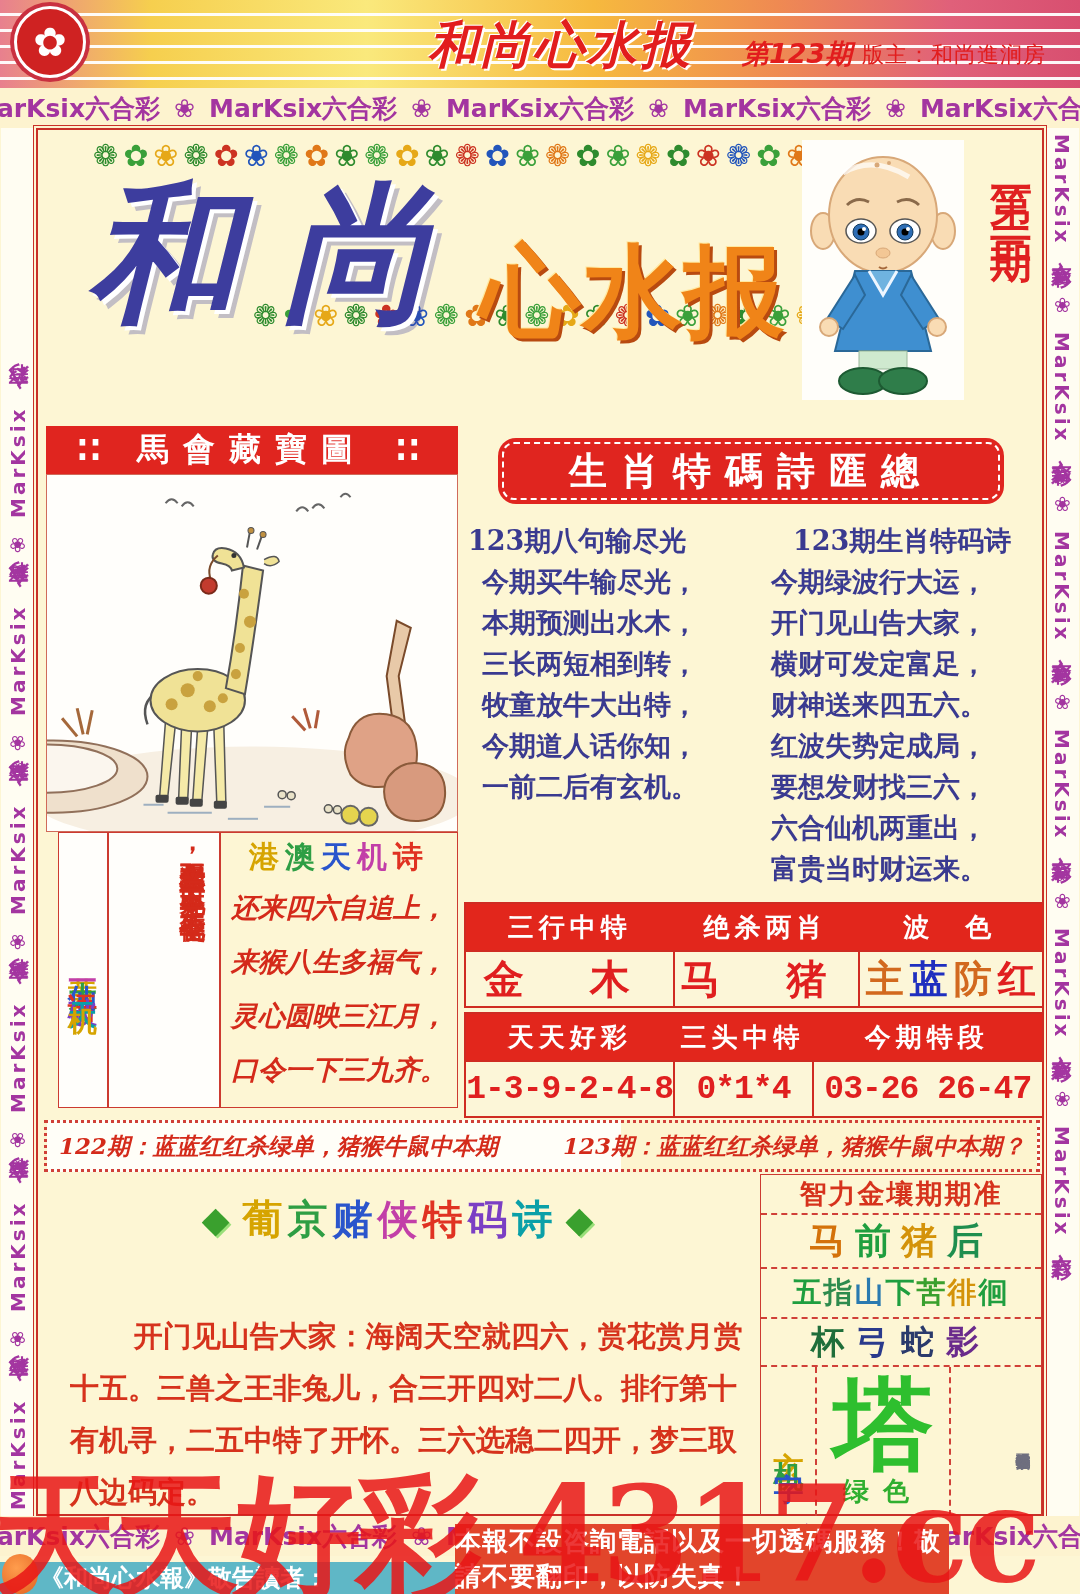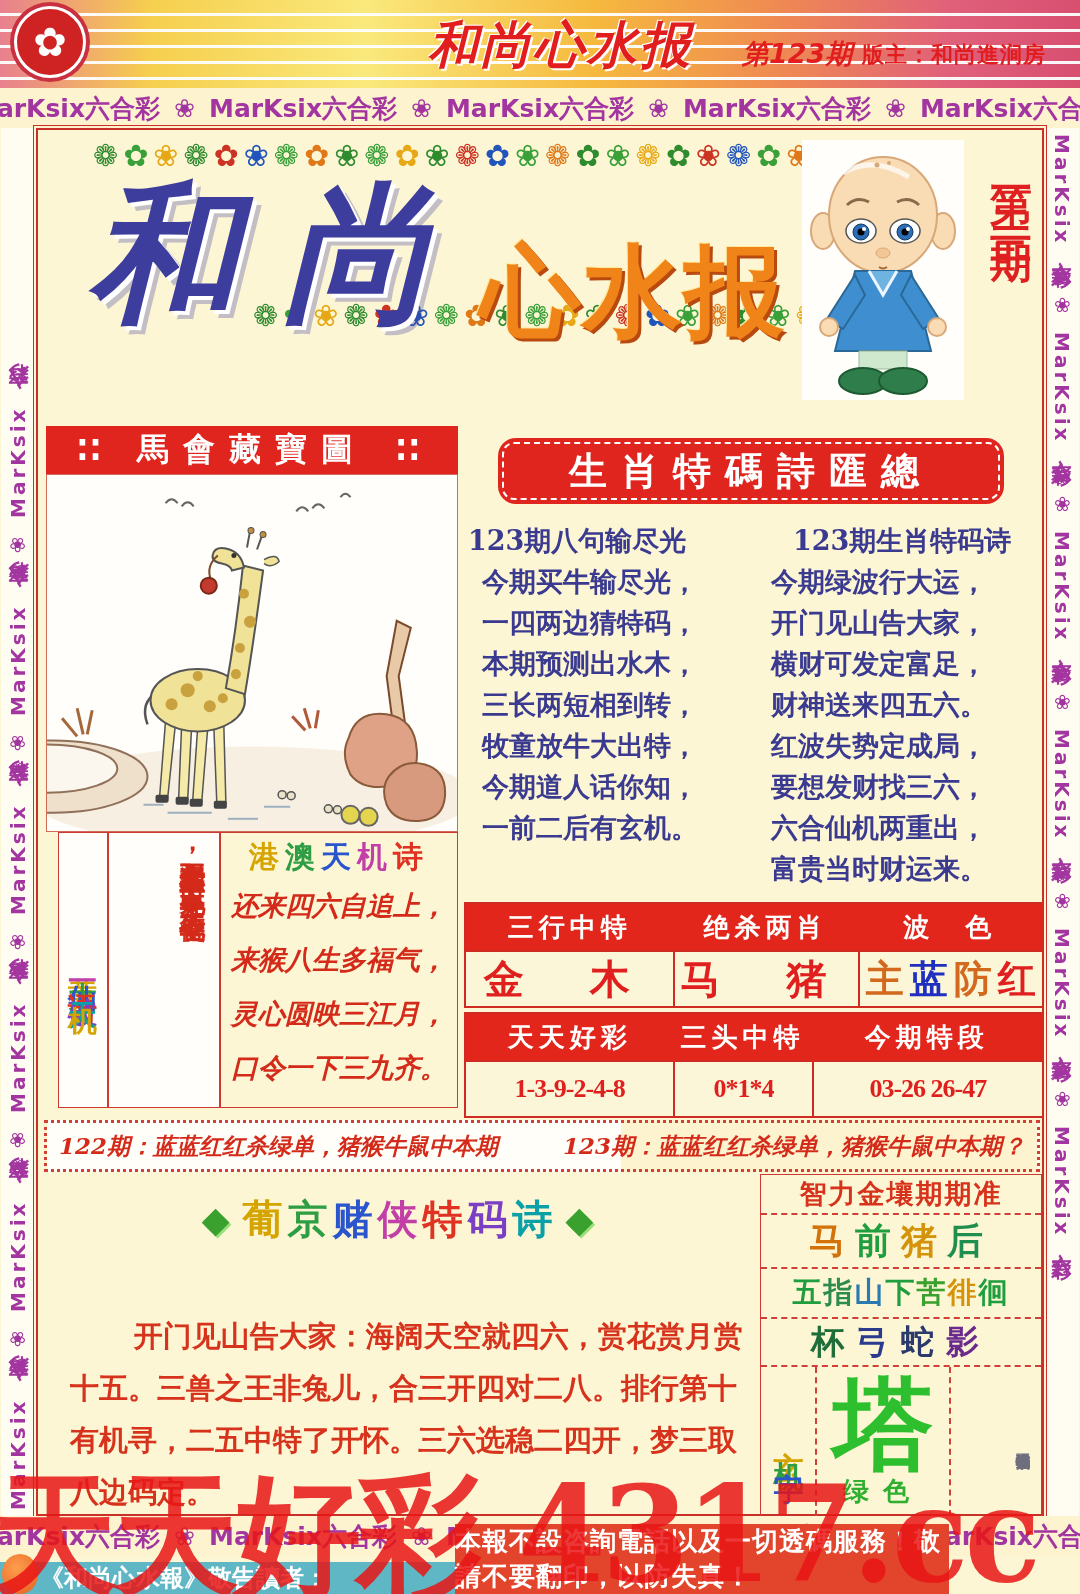--- a/index.html
+++ b/index.html
@@ -10,21 +10,21 @@
   .masthead { position:absolute; left:0; top:0; width:1080px; height:88px;
     background: linear-gradient(90deg,#e8808e 0%,#f6cf4e 14%,#fae97c 34%,#f6b93e 55%,#ef8a52 72%,#e0607a 88%,#d84f70 100%); }
   .masthead .stripes { position:absolute; inset:0;
     background: repeating-linear-gradient(180deg, transparent 0 13px, rgba(255,255,255,.95) 13px 16px); }
   .logo { position:absolute; left:14px; top:6px; width:72px; height:72px; border-radius:50%;
     background:#cf2222; border:3px solid #fff; box-shadow:0 0 0 4px #c93040; z-index:3;
     display:flex; align-items:center; justify-content:center; color:#fff; font-size:40px; }
   .mh-title { position:absolute; left:428px; top:12px; z-index:2; color:#e21d1d; font-family:"DejaVu Serif","Liberation Serif",serif;
     font-size:50px; font-weight:bold; font-style:italic; letter-spacing:3px; text-shadow:2px 2px 0 #fff,-1px -1px 0 #fff; }
   .mh-issue { position:absolute; left:742px; top:36px; z-index:2; color:#e21d1d; font-size:27px; font-weight:bold; font-style:italic; }
-  .mh-editor { position:absolute; left:862px; top:40px; z-index:2; color:#e21d1d; font-size:22px; font-weight:bold; letter-spacing:1px;text-align:right; }
+  .mh-editor { position:absolute; left:862px; top:40px; z-index:2; color:#e21d1d; font-size:22px; font-weight:normal; letter-spacing:1px;text-align:right; }
 
   
   .banner { position:absolute; left:0; width:1080px; height:40px; display:flex; align-items:center; justify-content:center;
     color:#a335a0; font-weight:bold; font-size:25px; background:#fdf3cf; }
   .banner-top { top:88px; }
   .banner-bottom { top:1516px; }
   .banner span { margin:0 7px; white-space:nowrap; }
 
   
   .rail { position:absolute; top:128px; width:33px; height:1388px; overflow:hidden; background:#fffdf2;
@@ -55,21 +55,21 @@
   .draw-box { background:#fffefb; border:1px solid #d06a5a; }
   .tri-box { border:1px solid #cc3a30; background:#fffef6; }
   .huang { writing-mode:vertical-rl; font-size:29px; font-weight:bold; letter-spacing:4px;
     display:flex; align-items:center; justify-content:center; font-family:"DejaVu Serif","Liberation Serif",serif; }
   .tianji { writing-mode:vertical-rl; color:#d42a1a; font-size:26px; line-height:40px; font-weight:bold;
     padding:10px 6px; font-family:"DejaVu Serif","Liberation Serif",serif; }
   .gangao { background:#fdf6d4; }
   .gangao-title { height:48px; display:flex; align-items:center; justify-content:center; font-size:30px; font-weight:bold;
     letter-spacing:6px; font-family:"DejaVu Serif","Liberation Serif",serif; }
   .gangao-lines div { color:#d42a1a; font-size:27px; line-height:54px; font-weight:bold; font-style:italic;
-    text-align:center; font-family:Liberation Mono, monospace; }
+    text-align:center; font-family:Liberation Sans, sans-serif; }
 
   
   .badge { background:#e0251f; border-radius:18px; padding:4px; }
   .badge-in { border:2px dashed #fff; border-radius:12px; height:100%; display:flex; align-items:center; justify-content:center;
     color:#fff; font-size:38px; font-weight:bold; letter-spacing:14px; font-family:"DejaVu Serif","Liberation Serif",serif; }
   .poems { display:flex; }
   .poem { width:50%; color:#3a3a90; font-size:27px; line-height:41px; font-weight:bold;
     font-family:"DejaVu Serif","Liberation Serif",serif; }
   .poem .ttl { padding-left:2px; }
   .poem-right .ttl { padding-left:38px; }
@@ -78,21 +78,21 @@
   .tbl { border:2px solid #cf2b22; background:#fcf6d8; }
   .hrow { display:flex; background:#e2261c; color:#fff; height:46px; align-items:center;
     font-size:26px; font-weight:bold; letter-spacing:5px; font-family:"DejaVu Serif","Liberation Serif",serif; }
   .hrow div { text-align:center; }
   .vrow { display:flex; height:56px; border-top:2px solid #cf2b22; align-items:center; }
   .vrow div { text-align:center; color:#e01f1f; font-weight:bold; display:flex; align-items:center; justify-content:center; height:100%; }
   .vrow div + div { border-left:2px solid #cf2b22; }
   .c36 { width:36%; } .c32 { width:32%; } .c24 { width:24%; } .c40 { width:40%; }
   .zodiac { font-family:"DejaVu Serif","Liberation Serif",serif; font-size:40px; letter-spacing:26px; }
   .wave span { font-family:"DejaVu Serif","Liberation Serif",serif; font-size:38px; margin:0 3px; }
-  .nums { font-family:Liberation Serif, serif; font-size:26px; letter-spacing:-1px; }
+  .nums { font-family:Liberation Mono, monospace; font-size:33px; letter-spacing:-1px; }
 
   
   .strip { border:3px dotted #d04038; display:flex; justify-content:space-between; align-items:center; padding:0 12px;
     color:#d42a1a; font-size:23px; font-weight:bold; font-style:italic; font-family:"DejaVu Serif","Liberation Serif",serif;
     background:linear-gradient(90deg,#fffef8 0 58%,#fdf4cf 58%); }
 
   
   .pj-title { display:flex; align-items:center; justify-content:center; gap:8px;
     font-size:40px; font-weight:bold; letter-spacing:5px; font-family:"DejaVu Serif","Liberation Serif",serif; }
   .pj-title .dia { color:#3aa02e; text-shadow:2px 2px 0 #9adf7a; font-size:36px; }
@@ -333,21 +333,20 @@
     </div>
 
     <div class="abs badge" style="left:460px;top:308px;width:506px;height:66px;">
       <div class="badge-in">生肖特碼詩匯總</div>
     </div>
     <div class="abs poems" style="left:428px;top:390px;width:578px;height:376px;">
       <div class="poem poem-left">
         <div class="ttl">123期八句输尽光</div>
         <div class="lines">
             <div>今期买牛输尽光，</div>
-            <div>一四两边猜特码，</div>
             <div>本期预测出水木，</div>
             <div>三长两短相到转，</div>
             <div>牧童放牛大出特，</div>
             <div>今期道人话你知，</div>
             <div>一前二后有玄机。</div>
           </div>
       </div>
       <div class="poem poem-right">
         <div class="ttl">123期生肖特码诗</div>
         <div class="lines">

